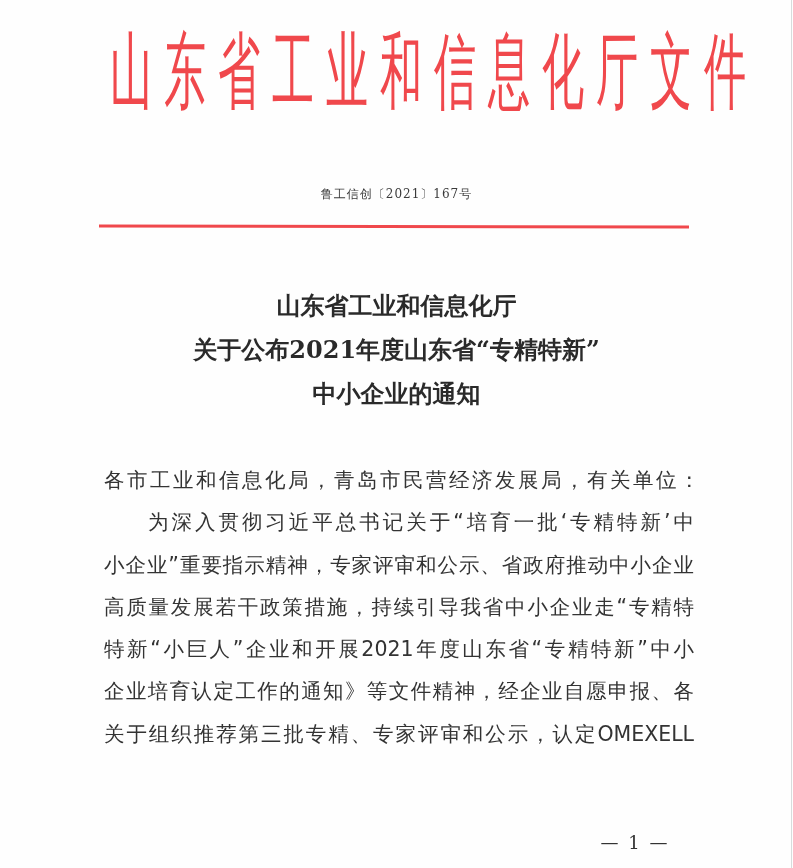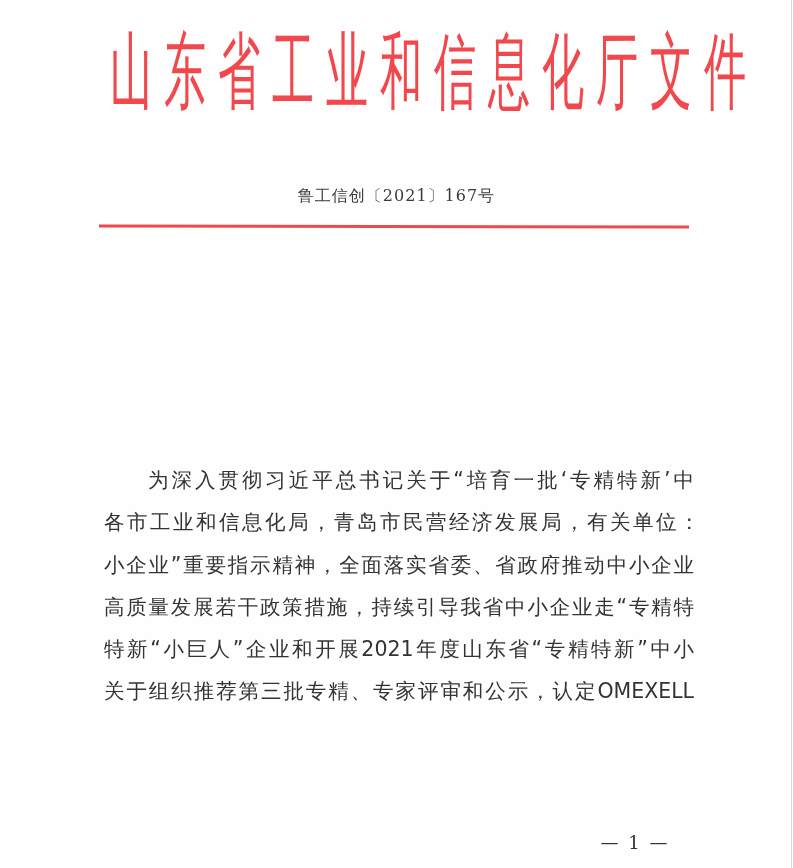--- a/index.html
+++ b/index.html
@@ -47,21 +47,21 @@
       transform-origin: center center;
       font-weight: normal;
       letter-spacing: 0;
     }
     .doc-number {
       position: absolute;
       left: 0;
       width: 793px;
       top: 186px;
       text-align: center;
-      font-size: 16px;
+      font-size: 12px;
       letter-spacing: 1px;
       color: #3a3a3a;
     }
     .red-rule {
       position: absolute;
       left: 99px;
       top: 225px;
       width: 590px;
       height: 3px;
       background: #f0484c;
@@ -134,26 +134,32 @@
     <span>化</span>
     <span>厅</span>
     <span>文</span>
     <span>件</span>
   </div>
 
   <div class="doc-number">鲁工信创〔2021〕167号</div>
 
   <div class="red-rule"></div>
 
+  <div class="title-block">
+    <div>山东省工业和信息化厅</div>
+    <div>关于公布2021年度山东省“专精特新”</div>
+    <div>中小企业的通知</div>
+  </div>
 
   <div class="body-text">
+    <div class="body-line first">各市工业和信息化局，青岛市民营经济发展局，有关单位：</div>
     <div class="body-line indent">为深入贯彻习近平总书记关于“培育一批‘专精特新’中</div>
-    <div class="body-line first">各市工业和信息化局，青岛市民营经济发展局，有关单位：</div>
-    <div class="body-line">小企业”重要指示精神，全面落实省委、省政府推动中小企业</div>
+    <div class="body-line">小企业”重要指示精神，专家评审和公示、省政府推动中小企业</div>
     <div class="body-line">高质量发展若干政策措施，持续引导我省中小企业走“专精特</div>
     <div class="body-line">特新“小巨人”企业和开展2021年度山东省“专精特新”中小</div>
+    <div class="body-line">企业培育认定工作的通知》等文件精神，经企业自愿申报、各</div>
     <div class="body-line">关于组织推荐第三批专精、专家评审和公示，认定OMEXELL</div>
   </div>
 
   <div class="page-number">— 1 —</div>
 
   <div class="page-edge"></div>
 </div>
 
 </body></html>

